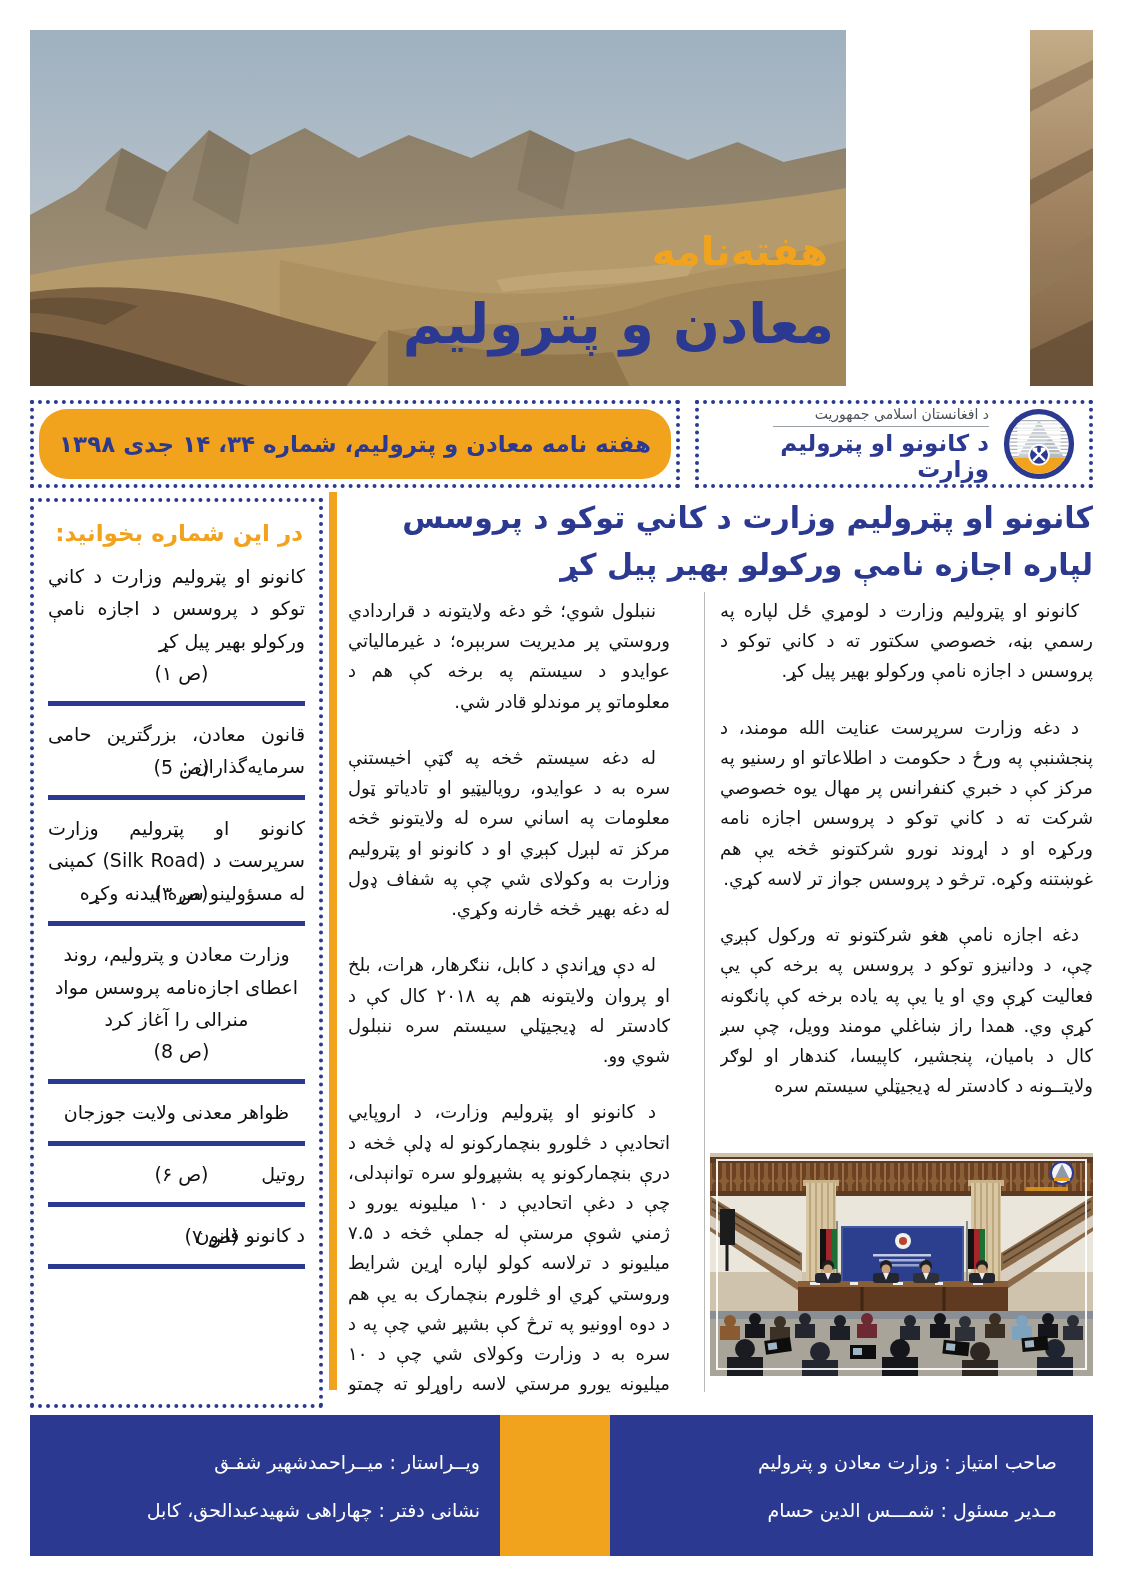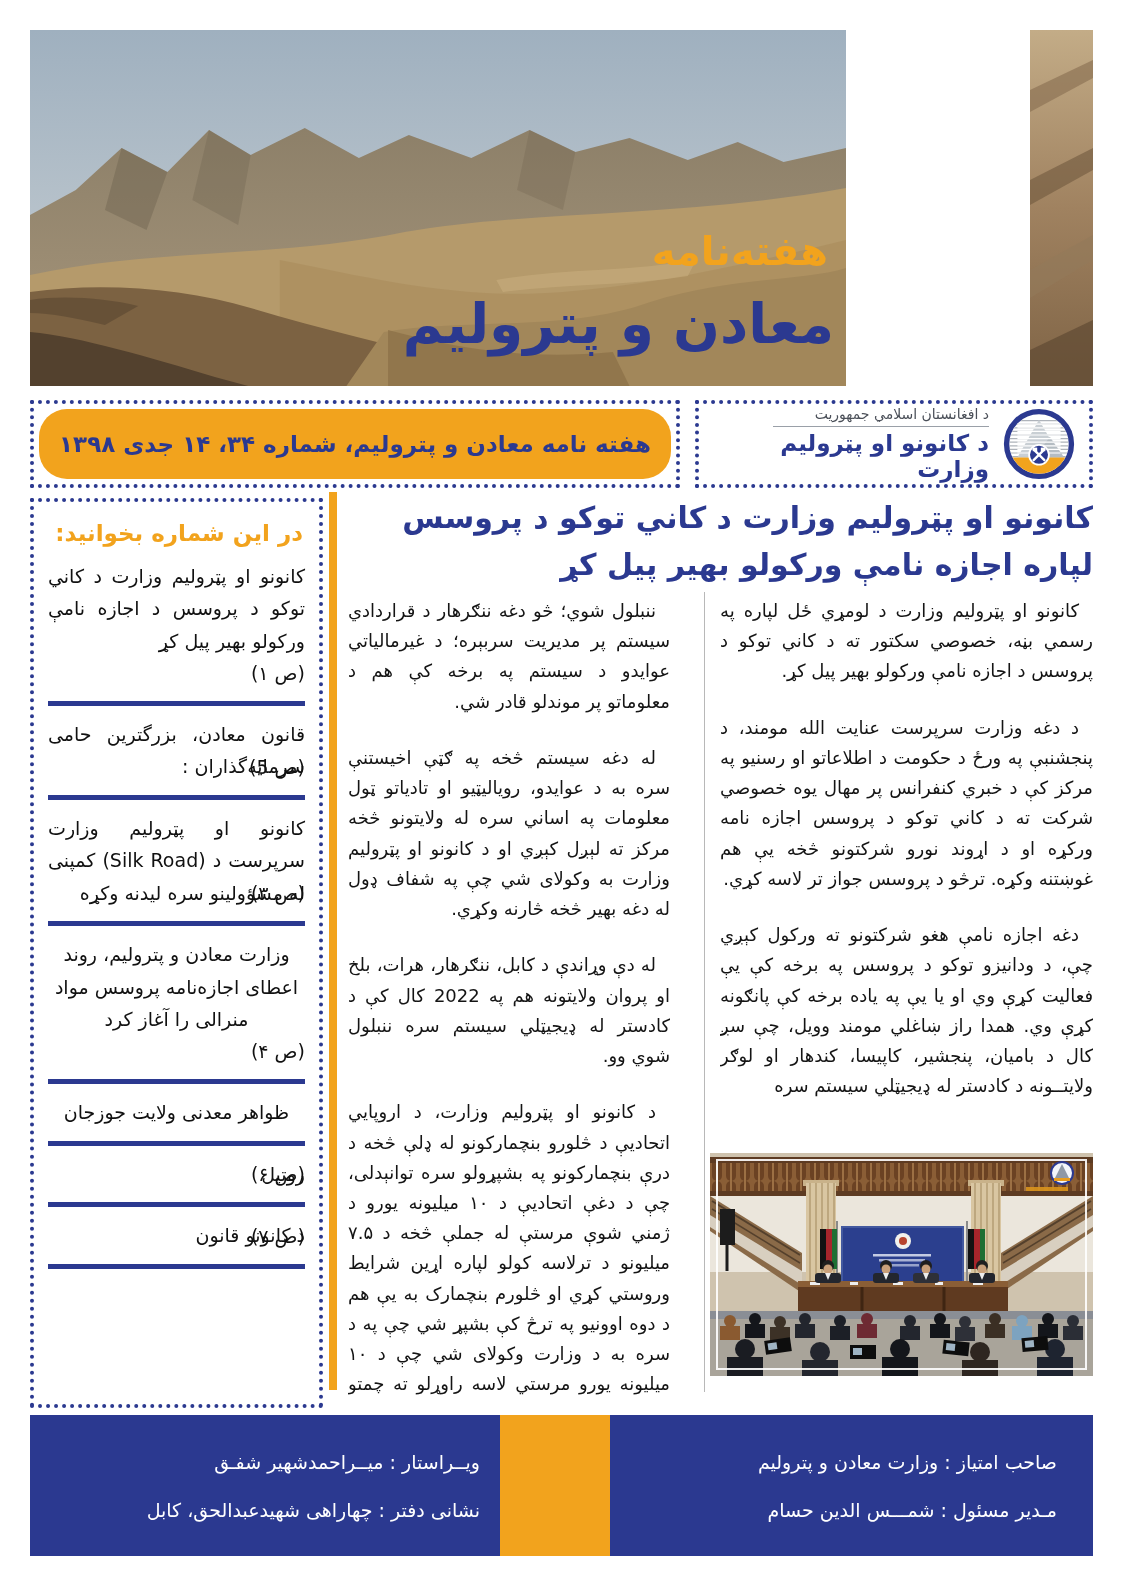--- a/index.html
+++ b/index.html
@@ -25,21 +25,21 @@
   .ministry-text { display:flex; flex-direction:column; align-items:flex-start; direction:rtl; }
   .m-state { font-size:14px; color:#4a4f58; }
   .m-divider { width:216px; height:1px; background:#9aa0a8; margin:4px 0 3px; }
   .m-name { font-size:23px; font-weight:bold; color:#2b3990; }
 
   
   .toc { position:absolute; left:30px; top:490px; width:293px; height:910px; padding:12px 14px; overflow:hidden; }
   .toc-header { color:#f2a31d; font-weight:bold; font-size:23px; text-align:right; margin:6px 2px 14px; }
   .toc-item { font-size:19px; line-height:1.7; color:#111; text-align:justify; }
   .toc-item.t-center { text-align:center; }
-  .toc-page { display:block; text-align:right; padding-left:10px; font-size:19px; }
+  .toc-page { display:block; text-align:center; padding-left:10px; font-size:19px; }
   .toc-page.pull { margin-top:-32px; }
   .toc-page.mid { padding-left:70px; }
   .toc-sep { height:5px; background:#2b3990; margin:12px 0; }
 
   
   .orange-rule { position:absolute; left:329px; top:492px; width:8px; height:898px; background:#f2a31d; }
   .article-title { position:absolute; left:348px; top:495px; width:745px; color:#2b3990; font-weight:bold; font-size:30px; line-height:1.55; text-align:right; direction:rtl; }
   .col { position:absolute; direction:rtl; text-align:justify; font-size:18px; line-height:1.68; color:#141414; }
   .col p { text-indent:14px; margin-bottom:26px; }
   .col-first { left:720px; top:596px; width:373px; height:556px; overflow:hidden; }
@@ -185,21 +185,21 @@
     <div class="toc-sep"></div>
 
     <div class="toc-item">
       <span>کانونو او پټرولیم وزارت سرپرست د (Silk Road) کمپنی له مسؤولینو سره لیدنه وکړه</span>
       <span class="toc-page pull">(ص ۳)</span>
     </div>
     <div class="toc-sep"></div>
 
     <div class="toc-item t-center">
       <span>وزارت معادن و پترولیم، روند اعطای اجازه‌نامه پروسس مواد منرالی را آغاز کرد</span>
-      <span class="toc-page">(ص ۴)</span>
+      <span class="toc-page">(ص 8)</span>
     </div>
     <div class="toc-sep"></div>
 
     <div class="toc-item t-center">
       <span>ظواهر معدنی ولایت جوزجان</span>
     </div>
     <div class="toc-sep"></div>
 
     <div class="toc-item">
       <span>روتیل</span>
@@ -219,23 +219,23 @@
   <div class="article-title">کانونو او پټرولیم وزارت د کاني توکو د پروسس لپاره اجازه نامې ورکولو بهیر پیل کړ</div>
   <div class="col-divider"></div>
 
   <div class="col col-first">
     <p>کانونو او پټرولیم وزارت د لومړي ځل لپاره په رسمي بڼه، خصوصي سکتور ته د کاني توکو د پروسس د اجازه نامې ورکولو بهیر پیل کړ.</p>
     <p>د دغه وزارت سرپرست عنایت الله مومند، د پنجشنبې په ورځ د حکومت د اطلاعاتو او رسنیو په مرکز کې د خبري کنفرانس پر مهال یوه خصوصي شرکت ته د کاني توکو د پروسس اجازه نامه ورکړه او د اړوند نورو شرکتونو څخه یې هم غوښتنه وکړه. ترڅو د پروسس جواز تر لاسه کړي.</p>
     <p>دغه اجازه نامې هغو شرکتونو ته ورکول کېږي چې، د ودانیزو توکو د پروسس په برخه کې یې فعالیت کړې وي او یا یې په یاده برخه کې پانګونه کړې وي. همدا راز ښاغلي مومند وویل، چې سږ کال د بامیان، پنجشیر، کاپیسا، کندهار او لوګر ولایتــونه د کادستر له ډیجیټلي سیستم سره</p>
   </div>
 
   <div class="col col-second">
-    <p>ننبلول شوي؛ څو دغه ننګرهار د قراردادي سیستم پر مدیریت سربېره؛ د غیرمالیاتي عوایدو د سیستم په برخه کې هم د معلوماتو پر موندلو قادر شي.</p>
+    <p>ننبلول شوي؛ څو دغه ولایتونه د قراردادي وروستي پر مدیریت سربېره؛ د غیرمالیاتي عوایدو د سیستم په برخه کې هم د معلوماتو پر موندلو قادر شي.</p>
     <p>له دغه سیستم څخه په ګټې اخیستنې سره به د عوایدو، رویالیټیو او تادیاتو ټول معلومات په اساني سره له ولایتونو څخه مرکز ته لېږل کېږي او د کانونو او پټرولیم وزارت به وکولای شي چې په شفاف ډول له دغه بهیر څخه څارنه وکړي.</p>
-    <p>له دې وړاندې د کابل، ننګرهار، هرات، بلخ او پروان ولایتونه هم په 2022 کال کې د کادستر له ډیجیټلي سیستم سره ننبلول شوي وو.</p>
+    <p>له دې وړاندې د کابل، ننګرهار، هرات، بلخ او پروان ولایتونه هم په ۲۰۱۸ کال کې د کادستر له ډیجیټلي سیستم سره ننبلول شوي وو.</p>
     <p>د کانونو او پټرولیم وزارت، د اروپایي اتحادیې د څلورو بنچمارکونو له ډلې څخه د درې بنچمارکونو په بشپړولو سره توانېدلی، چې د دغې اتحادیې د ۱۰ میلیونه یورو د ژمني شوې مرستې له جملې څخه د ۷.۵ میلیونو د ترلاسه کولو لپاره اړین شرایط وروستي کړي او څلورم بنچمارک به یې هم د دوه اوونیو په ترڅ کې بشپړ شي چې په د سره به د وزارت وکولای شي چې د ۱۰ میلیونه یورو مرستي لاسه راوړلو ته چمتو شي.</p>
   </div>
 
   <div class="article-photo">
     <svg viewBox="0 0 383 223" preserveAspectRatio="none">
       <defs>
         <pattern id="bal" x="0" y="0" width="14" height="28" patternUnits="userSpaceOnUse">
           <rect width="14" height="28" fill="#8a5e36"></rect>
           <rect x="2" width="10" height="28" rx="5" fill="#6b4223"></rect>
           <rect x="6" width="2" height="28" fill="#9c7044"></rect>

